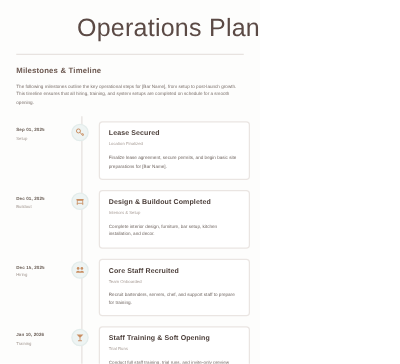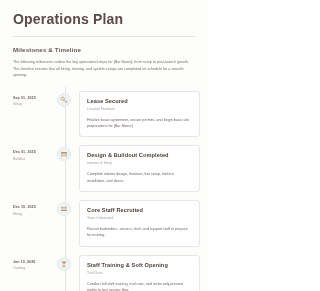--- a/index.html
+++ b/index.html
@@ -16,27 +16,28 @@
   }
   .page {
     width: 208px;
     height: 291px;
     position: relative;
     box-sizing: border-box;
     padding: 0;
     background: #fdfdfc;
   }
   .page-title {
-    font-size: 14px;
-    font-weight: 700;
+    font-size: 20px;
+    font-weight: 400;
     color: #5b4a45;
     letter-spacing: 0.2px;
     padding: 12px 0 0 13px;
     margin: 0;
     line-height: 1.1;
+    text-align: right;
   }
   .title-rule {
     margin: 9px 13px 0 13px;
     height: 1px;
     background: #e8e3e0;
   }
   .section-heading {
     font-size: 6.2px;
     font-weight: 700;
     color: #6b574f;

